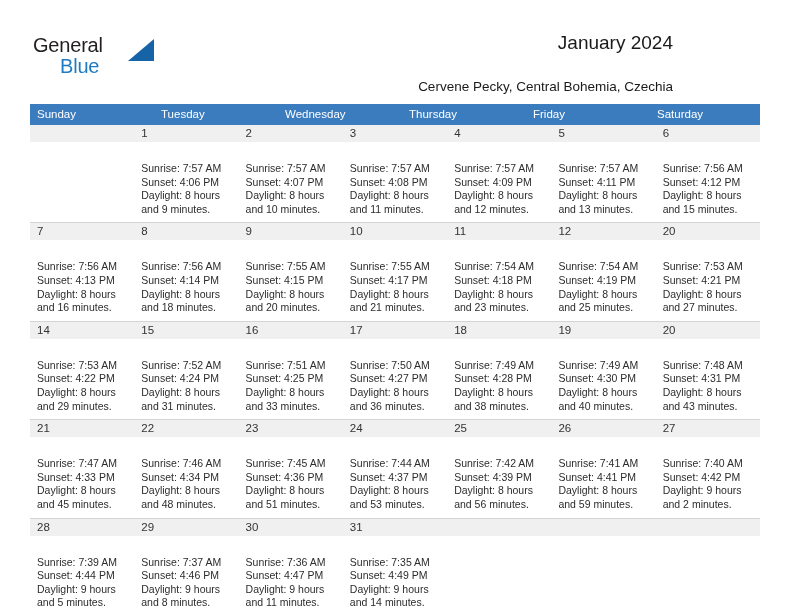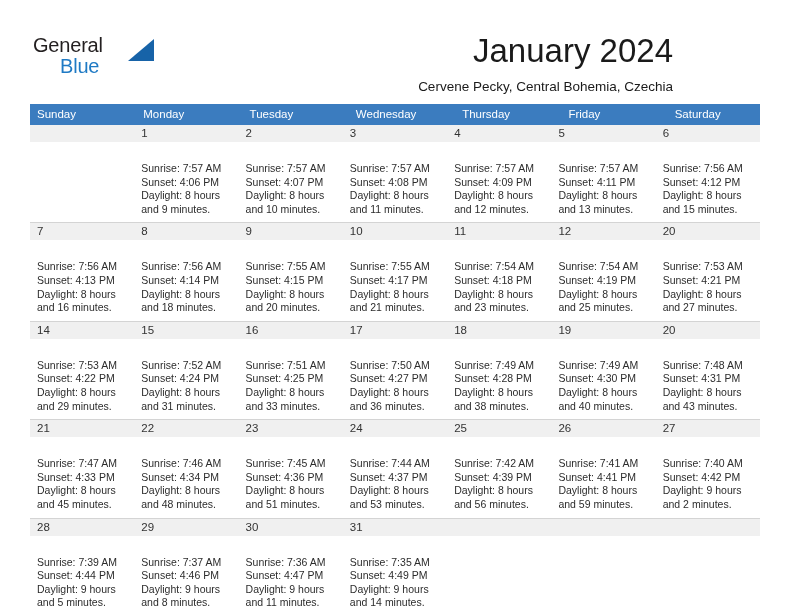--- a/index.html
+++ b/index.html
@@ -61,21 +61,21 @@
     width: 0;
     height: 0;
     border-top: 0;
     border-left: 26px solid transparent;
     border-bottom: 22px solid #1763a8;
   }
   .title {
     position: absolute;
     right: 35px;
     top: 32px;
-    font-size: 33px;
+    font-size: 19px;
     color: #1a1a1a;
     text-align: right;
     white-space: nowrap;
   }
   .subtitle {
     position: absolute;
     right: 35px;
     top: 79px;
     font-size: 13.5px;
     color: #1a1a1a;
@@ -165,21 +165,20 @@
     </div>
 
     <div class="title">January 2024</div>
     <div class="subtitle">Cervene Pecky, Central Bohemia, Czechia</div>
   </div>
 
   <div class="calendar">
 
     <div class="dow-row">
       <div class="dow">Sunday</div>
-      <div class="dow">Monday</div>
       <div class="dow">Tuesday</div>
       <div class="dow">Wednesday</div>
       <div class="dow">Thursday</div>
       <div class="dow">Friday</div>
       <div class="dow">Saturday</div>
     </div>
 
     <div id="weeks-container">
         <div class="week">
           <div class="cell empty">

